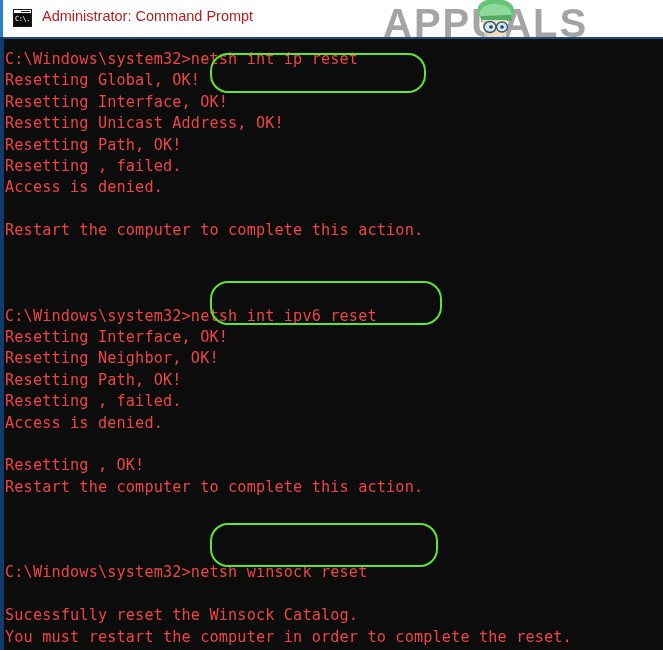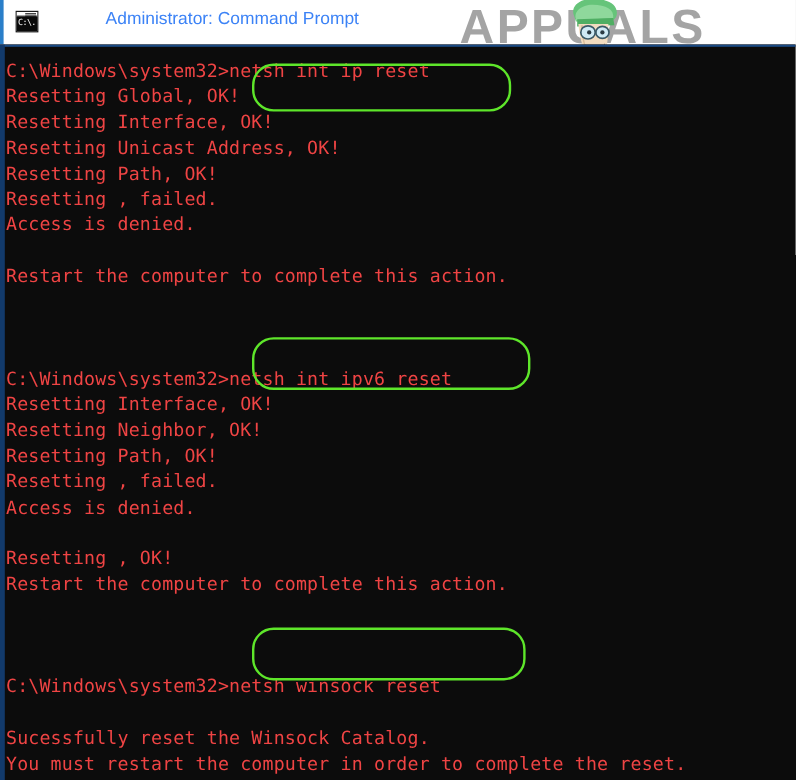--- a/index.html
+++ b/index.html
@@ -85,24 +85,23 @@
     padding-left: 1px;
     letter-spacing: -0.5px;
     white-space: nowrap;
     overflow: hidden;
   }
   .titlebar-text {
     position: absolute;
     left: 42px;
     top: 8px;
     font-size: 14.5px;
-    color: #3b82f6;
+    color: #b91c1c;
     white-space: nowrap;
     font-family: "Liberation Sans", sans-serif;
-    margin-left: 46px;
   }
 
   
   .watermark {
     position: absolute;
     right: 6px;
     top: 0px;
     width: 290px;
     height: 48px;
     pointer-events: none;

